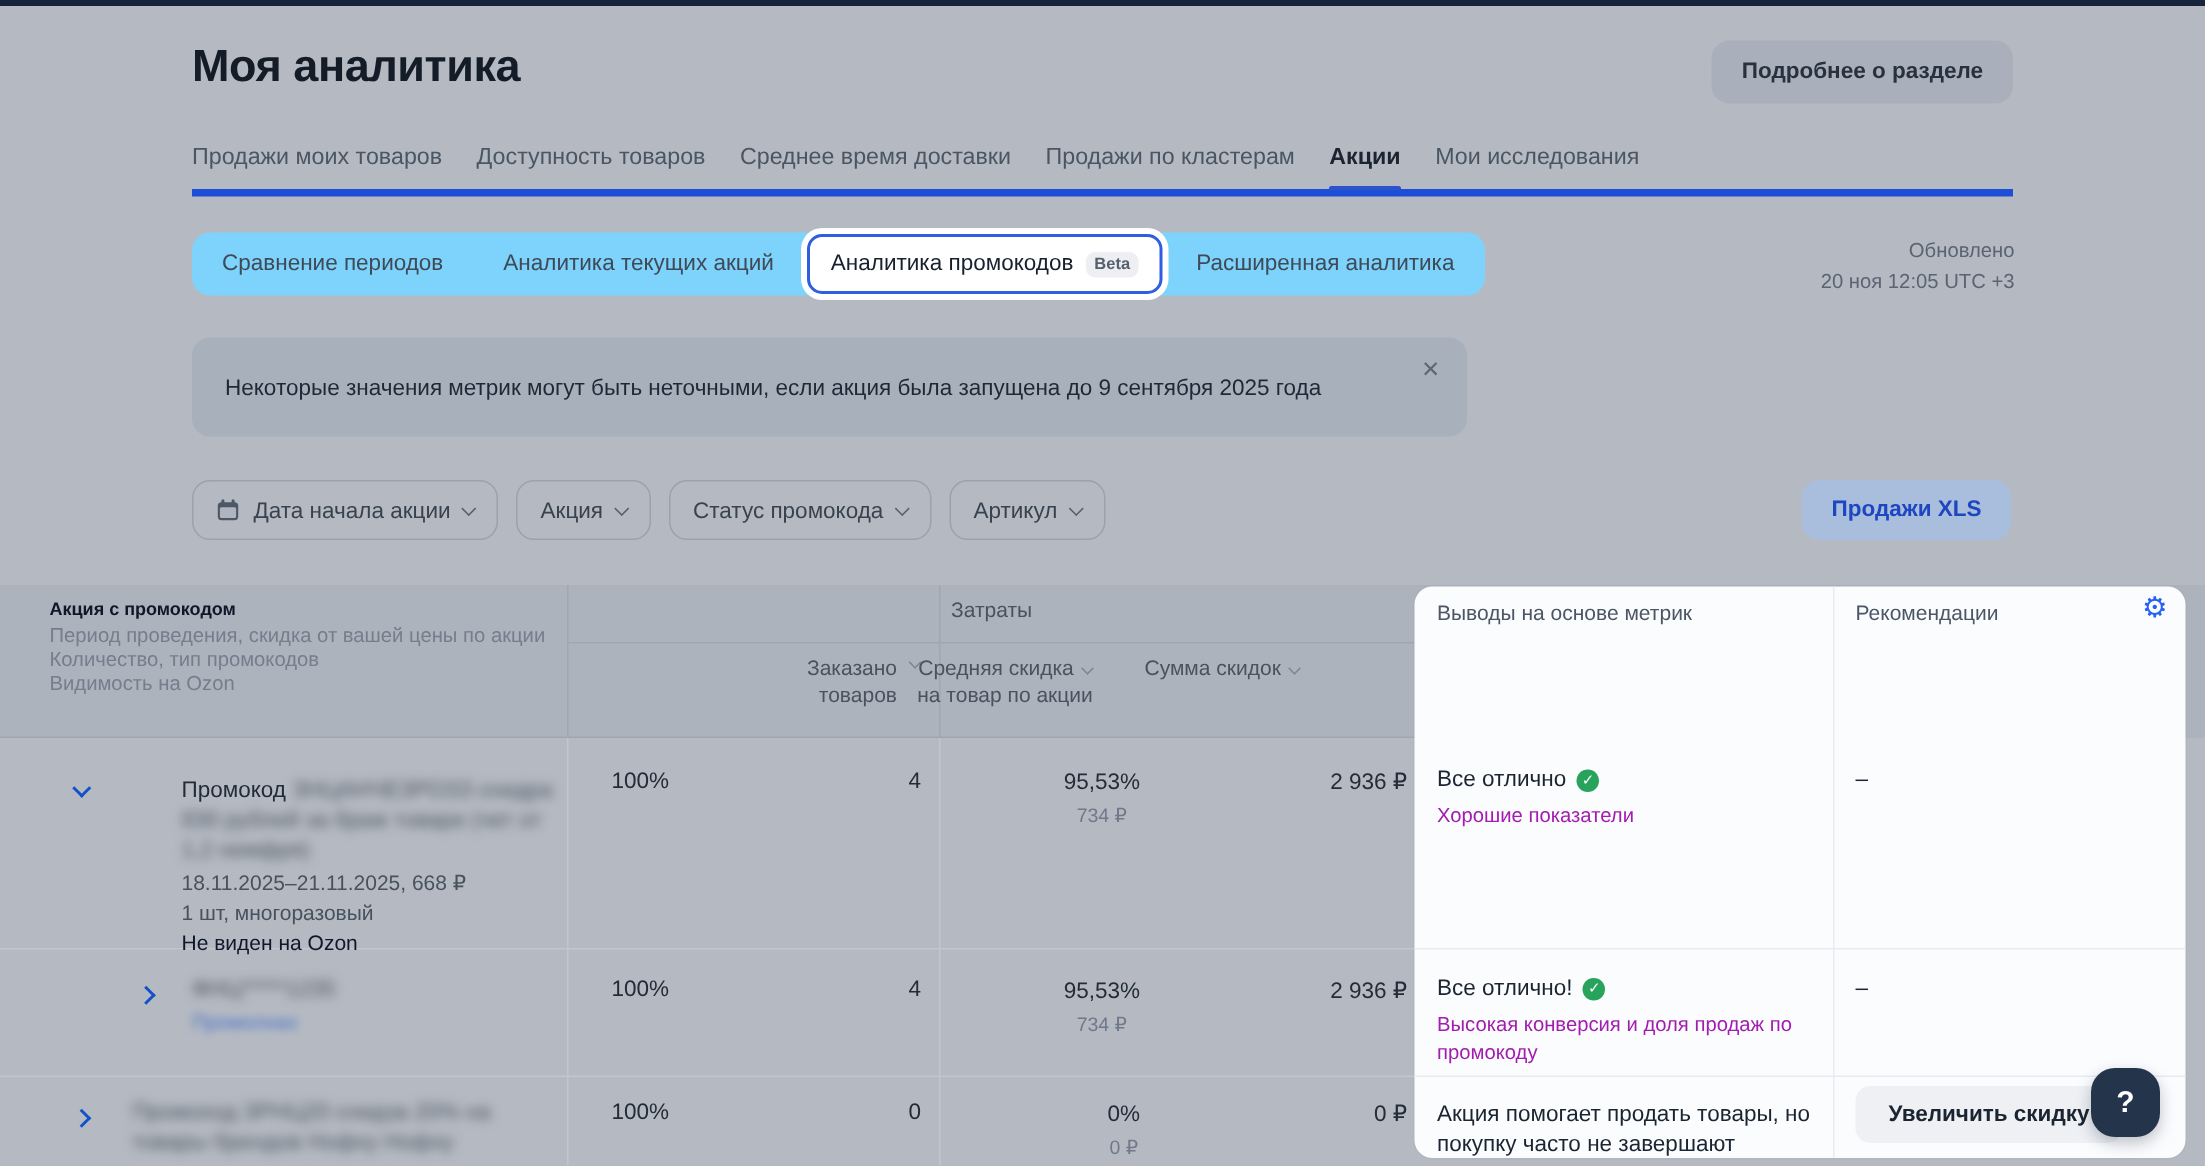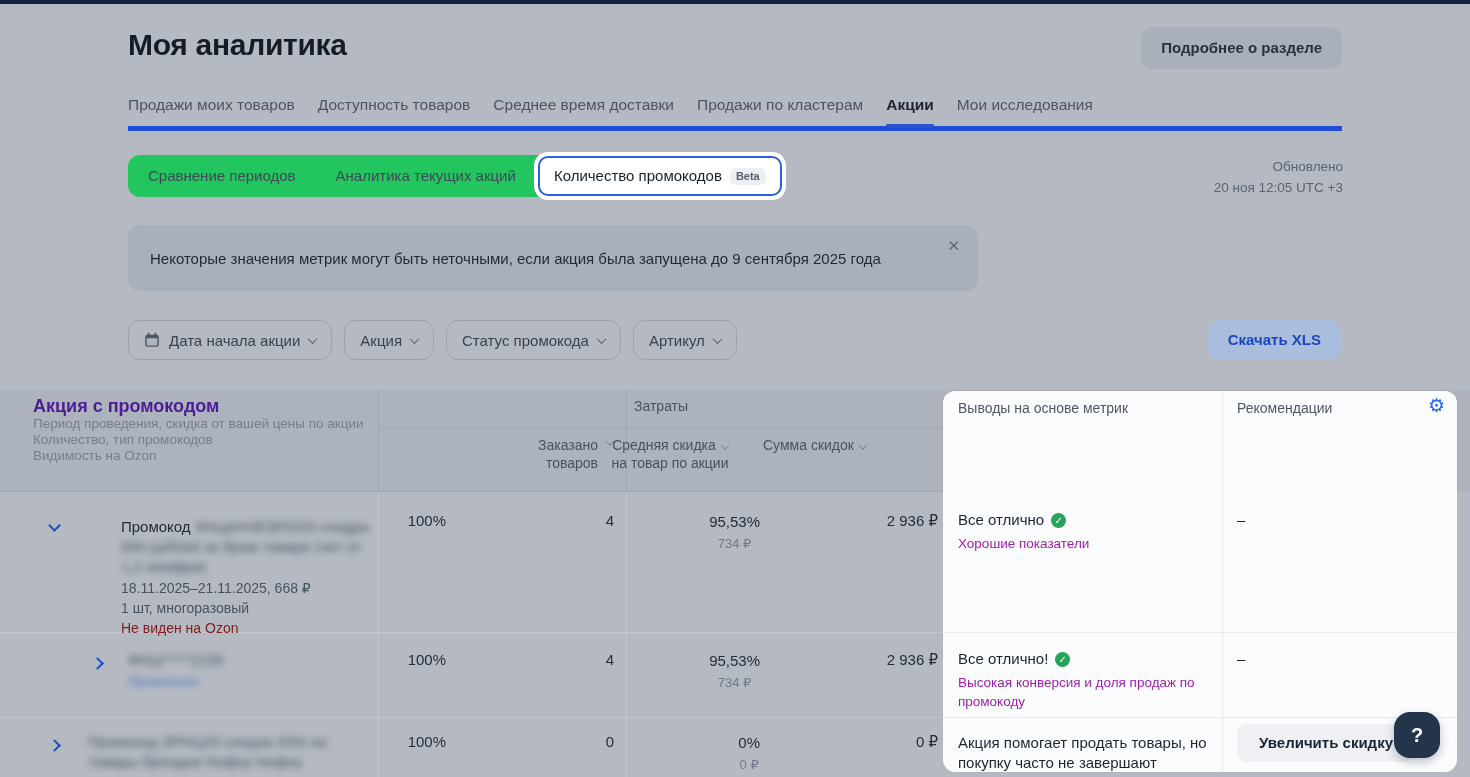--- a/index.html
+++ b/index.html
@@ -10,21 +10,21 @@
   .topstrip { position:absolute; left:0; top:0; width:1470px; height:4px; background:#16233d; }
 
   .page-title { position:absolute; left:128px; top:28px; font-size:30px; font-weight:700; color:#141c27; letter-spacing:-0.3px; }
   .about-btn { position:absolute; right:128px; top:27px; height:42px; line-height:42px; padding:0 20px; background:#a9b0bb; border-radius:12px; font-size:15px; font-weight:600; color:#28323f; cursor:pointer; }
 
   .tabs { position:absolute; left:128px; top:96px; width:1214px; display:flex; gap:23px; font-size:15.5px; color:#4a5664; padding-bottom:12px; border-bottom:5px solid #1d4ed8; }
   .tab { cursor:pointer; white-space:nowrap; position:relative; }
   .tab.active { color:#1b2430; font-weight:600; }
   .tab.active::after { content:""; position:absolute; left:0; right:0; bottom:-13px; height:3px; background:#2b53cb; border-radius:2px; }
 
-  .subtabs { position:absolute; left:128px; top:155px; height:42px; background:#22c55e; border-radius:12px; display:flex; align-items:center; font-size:15px; color:#3f4a57; }
+  .subtabs { position:absolute; left:128px; top:155px; height:42px; background:#7dd3fc; border-radius:12px; display:flex; align-items:center; font-size:15px; color:#3f4a57; }
   .subtab { padding:0 20px; line-height:42px; cursor:pointer; white-space:nowrap; }
   .subtab.hl { background:#ffffff; border:2px solid #2e5fe0; box-shadow:0 0 0 4px #ffffff; border-radius:10px; padding:8px 14px; line-height:20px; display:flex; align-items:center; gap:8px; color:#17202c; margin:0 2px; }
   .beta { background:#edeff2; color:#555f6d; font-size:11px; font-weight:600; padding:2px 6px; border-radius:6px; line-height:13px; }
 
   .updated { position:absolute; right:127px; top:156px; text-align:right; font-size:13.5px; color:#5a6472; line-height:21px; }
 
   .banner { position:absolute; left:128px; top:225px; width:850px; height:66px; background:#a8b0bc; border-radius:12px; }
   .banner-text { position:absolute; left:22px; top:25px; font-size:15px; color:#1f2936; }
   .banner-close { position:absolute; right:18px; top:12px; font-size:15px; color:#5d6875; cursor:pointer; }
 
@@ -36,39 +36,39 @@
   .download-btn { position:absolute; right:129px; top:320px; height:40px; line-height:40px; padding:0 20px; background:#a9bedc; border-radius:12px; font-size:15px; font-weight:700; color:#1d46c0; cursor:pointer; }
 
   
   .thead-band { position:absolute; left:0; top:390px; width:1470px; height:102px; background:#adb3bd; }
   .vline-h { position:absolute; top:390px; width:1px; height:102px; background:#9fa7b2; }
   .vline-b { position:absolute; top:492px; width:1px; height:285px; background:#c2c6cd; }
   .hline { position:absolute; height:1px; background:#9fa7b2; }
   .hline.body { background:#c2c6cd; }
 
   .th-promo { position:absolute; left:33px; top:398px; font-size:13.5px; color:#747e8c; line-height:16px; }
-  .th-promo .t1 { font-size:18px; font-weight:600; color:#4c1d95; margin-bottom:2px; }
+  .th-promo .t1 { font-size:12px; font-weight:600; color:#0f172a; margin-bottom:2px; }
   .th-col { position:absolute; top:436px; font-size:14px; color:#49535f; line-height:18px; }
   .th-right { text-align:right; padding-right:16px; }
   .th-right .caret.sm { position:absolute; right:1px; top:4px; margin:0; }
   .th-group { position:absolute; left:634px; top:398px; font-size:14px; color:#49535f; }
 
   .chev { display:inline-block; width:9px; height:9px; border-right:2.5px solid #1550cb; border-bottom:2.5px solid #1550cb; cursor:pointer; }
   .chev.down { transform:rotate(45deg); }
   .chev.right { transform:rotate(-45deg); }
   .chev-pos { position:absolute; }
 
   .cell { position:absolute; font-size:15px; color:#232d39; }
   .r-align { text-align:right; }
   .c-align { text-align:center; line-height:20px; }
   .sub-val { font-size:13px; color:#70798a; margin-top:2px; }
 
   .promo-block { position:absolute; left:88px; width:258px; font-size:14px; line-height:20px; color:#47525f; }
   .promo-title { font-size:15px; line-height:20px; color:#222c38; margin-bottom:1px; }
-  .muted { color:#7f1d1d; }
+  .muted { color:#0f172a; }
   .blur { filter:blur(3.5px); color:#49545f; }
   .blur-blue { filter:blur(3px); color:#4a71c9; cursor:pointer; font-size:13.5px; }
 
   
   .panel { position:absolute; left:943px; top:391px; width:514px; height:381px; background:#fbfcfe; border-radius:12px; box-shadow:0 0 0 1px rgba(0,0,0,0.02); }
   .panel .vdiv { position:absolute; left:279px; top:0; width:1px; height:381px; background:#e8ebef; }
   .panel .rsep { position:absolute; left:0; width:514px; height:1px; background:#e8ebef; }
   .panel .hdr { position:absolute; top:9px; font-size:14px; color:#4c5665; }
   .gear { position:absolute; right:12px; top:3px; font-size:19px; color:#2761f5; font-family:"DejaVu Sans",sans-serif; cursor:pointer; line-height:22px; }
   .concl-title { position:absolute; left:15px; font-size:15px; color:#1b2531; white-space:nowrap; }
@@ -97,23 +97,24 @@
     <div class="tab">Среднее время доставки</div>
     <div class="tab">Продажи по кластерам</div>
     <div class="tab active">Акции</div>
     <div class="tab">Мои исследования</div>
   </div>
 
   <div class="subtabs">
     <div class="subtab">Сравнение периодов</div>
     <div class="subtab">Аналитика текущих акций</div>
     <div class="subtab hl">
-      <span>Количество промокодов</span>
+      <span>Аналитика промокодов</span>
       <span class="beta">Beta</span>
     </div>
+    <div class="subtab">Расширенная аналитика</div>
   </div>
 
   <div class="updated">
     <div>Обновлено</div>
     <div>20 ноя 12:05 UTC +3</div>
   </div>
 
   <div class="banner">
     <div class="banner-text">Некоторые значения метрик могут быть неточными, если акция была запущена до 9 сентября 2025 года</div>
     <div class="banner-close">✕</div>
@@ -137,21 +138,21 @@
     <div class="pill">
       <span>Статус промокода</span>
       <span class="caret"></span>
     </div>
     <div class="pill">
       <span>Артикул</span>
       <span class="caret"></span>
     </div>
   </div>
 
-  <div class="download-btn">Скачать XLS</div>
+  <div class="download-btn">Продажи XLS</div>
 
   <div class="thead-band"></div>
   <div class="vline-h" style="left:378px"></div>
   <div class="vline-b" style="left:378px"></div>
   <div class="vline-h" style="left:626px"></div>
   <div class="vline-b" style="left:626px"></div>
   <div class="hline" style="left:378px; top:428px; width:565px"></div>
   <div class="hline" style="left:0; top:491px; width:943px"></div>
   <div class="hline body" style="left:0; top:632px; width:943px"></div>
   <div class="hline body" style="left:0; top:717px; width:943px"></div>

